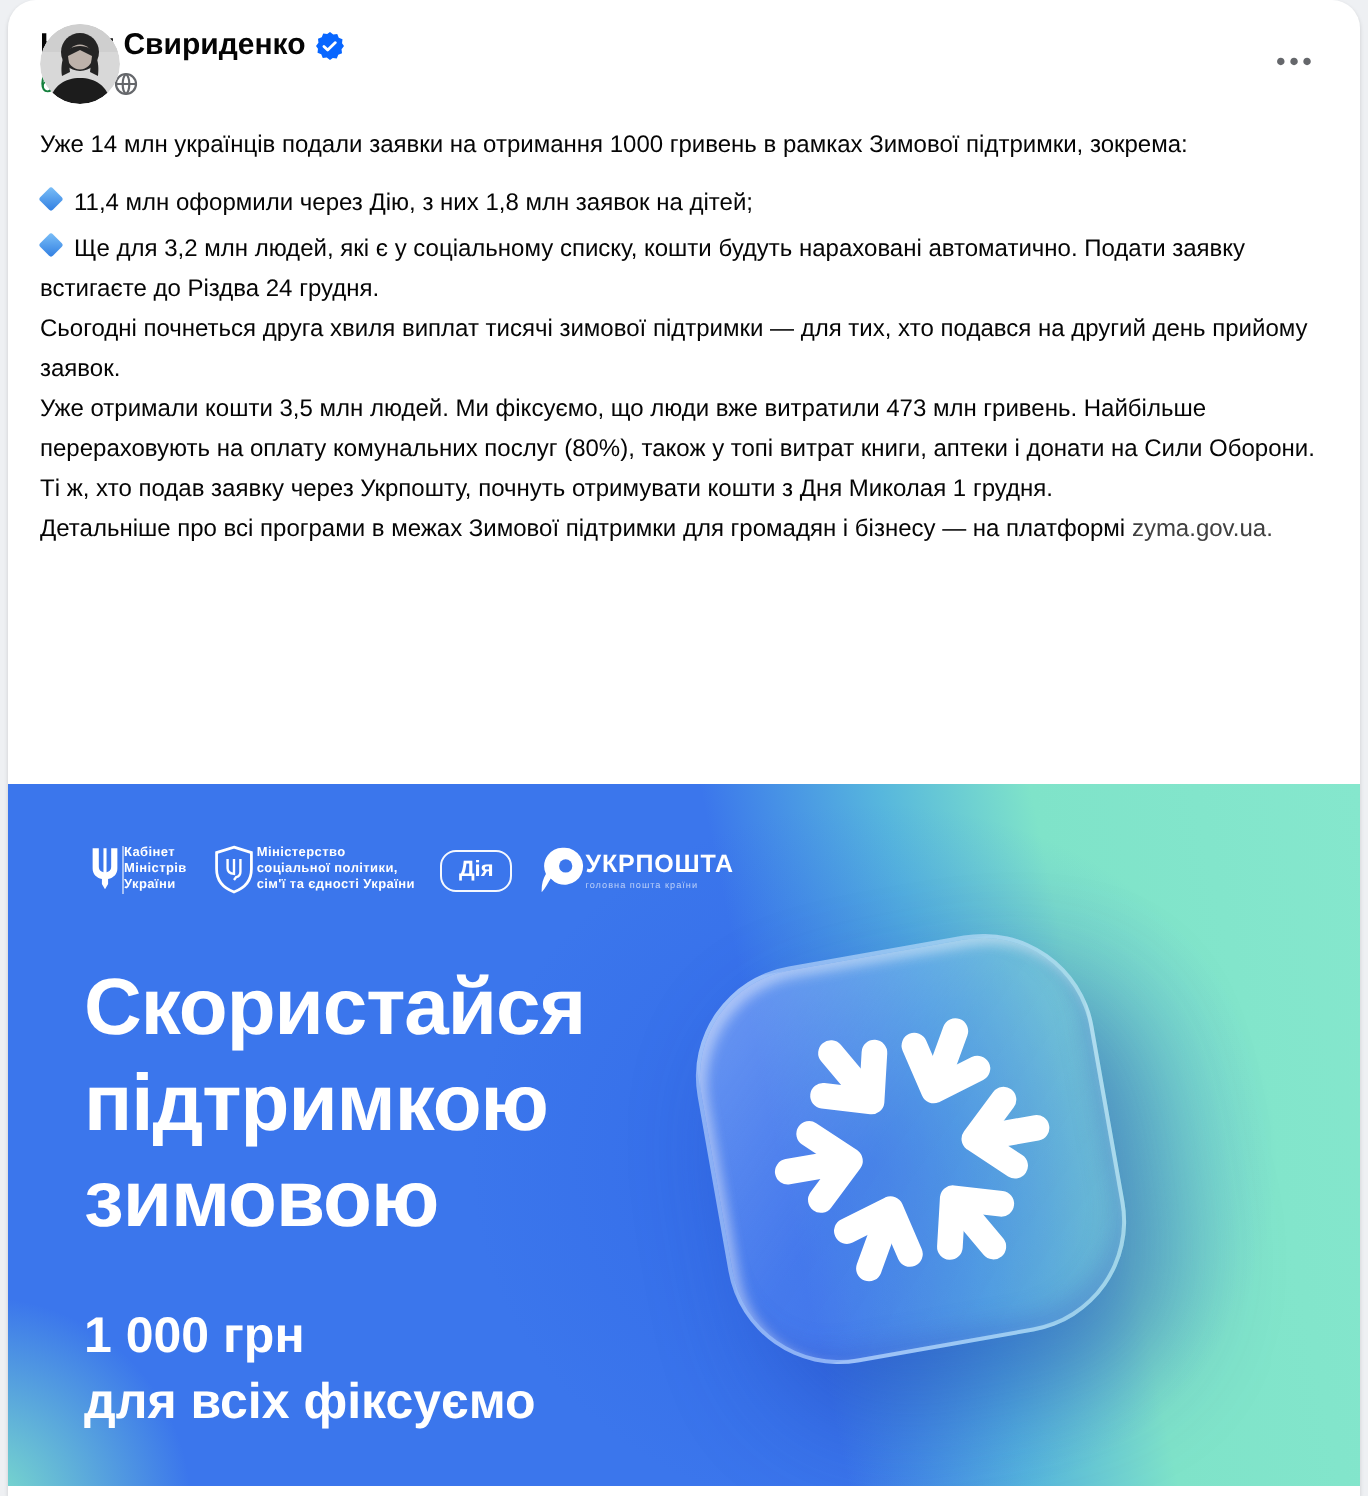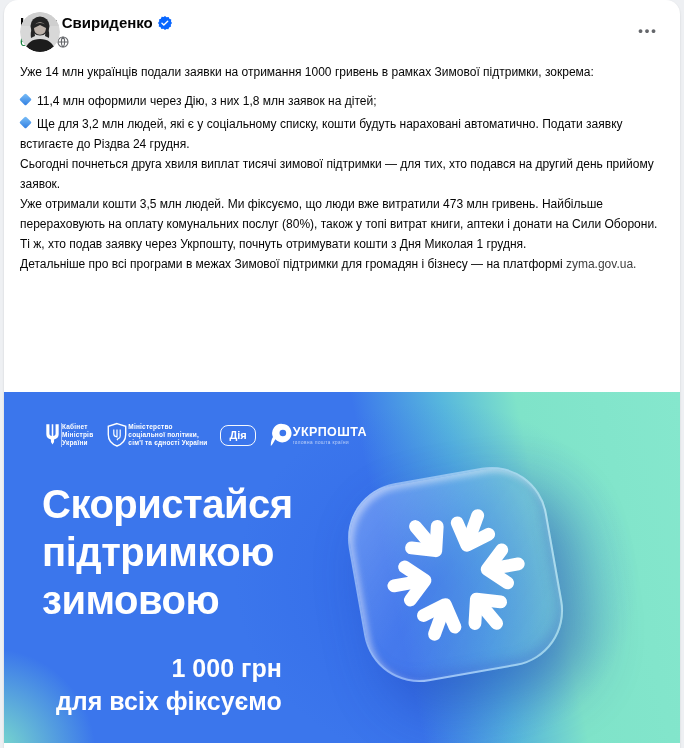--- a/index.html
+++ b/index.html
@@ -62,22 +62,22 @@
     border:1.4px solid rgba(255,255,255,.95); border-radius:8px;
     padding:3px 8px 4px 8px; font-size:11px; font-weight:700;
   }
   .ukr-text .ukr-name { font-size:12.5px; font-weight:800; letter-spacing:.4px; }
   .ukr-text .ukr-tag { font-size:4.6px; letter-spacing:.5px; opacity:.65; margin-top:1px; }
   .headline {
     position:absolute; left:38px; top:88px; color:#fff;
     font-size:40px; line-height:48px; font-weight:700; letter-spacing:-.5px;
   }
   .bottom-text {
-    position:absolute; left:52px; top:260px; color:#fff;
-    font-size:25px; line-height:33px; font-weight:700;text-align:right;
+    position:absolute; left:38px; top:260px; color:#fff;
+    font-size:25px; line-height:33px; font-weight:700;
   }
   .glass-card {
     position:absolute; left:351px; top:82px; width:201px; height:201px;
     border-radius:56px; transform:rotate(-10deg);
     background:linear-gradient(135deg, rgba(190,215,255,.40) 0%, rgba(140,170,250,.18) 45%, rgba(90,120,230,.14) 100%);
     border:2.5px solid rgba(215,235,255,.50);
     box-shadow:
       inset 3px 4px 6px rgba(255,255,255,.45),
       inset -4px -6px 12px rgba(55,85,200,.30),
       18px 30px 55px rgba(28,62,175,.45);

